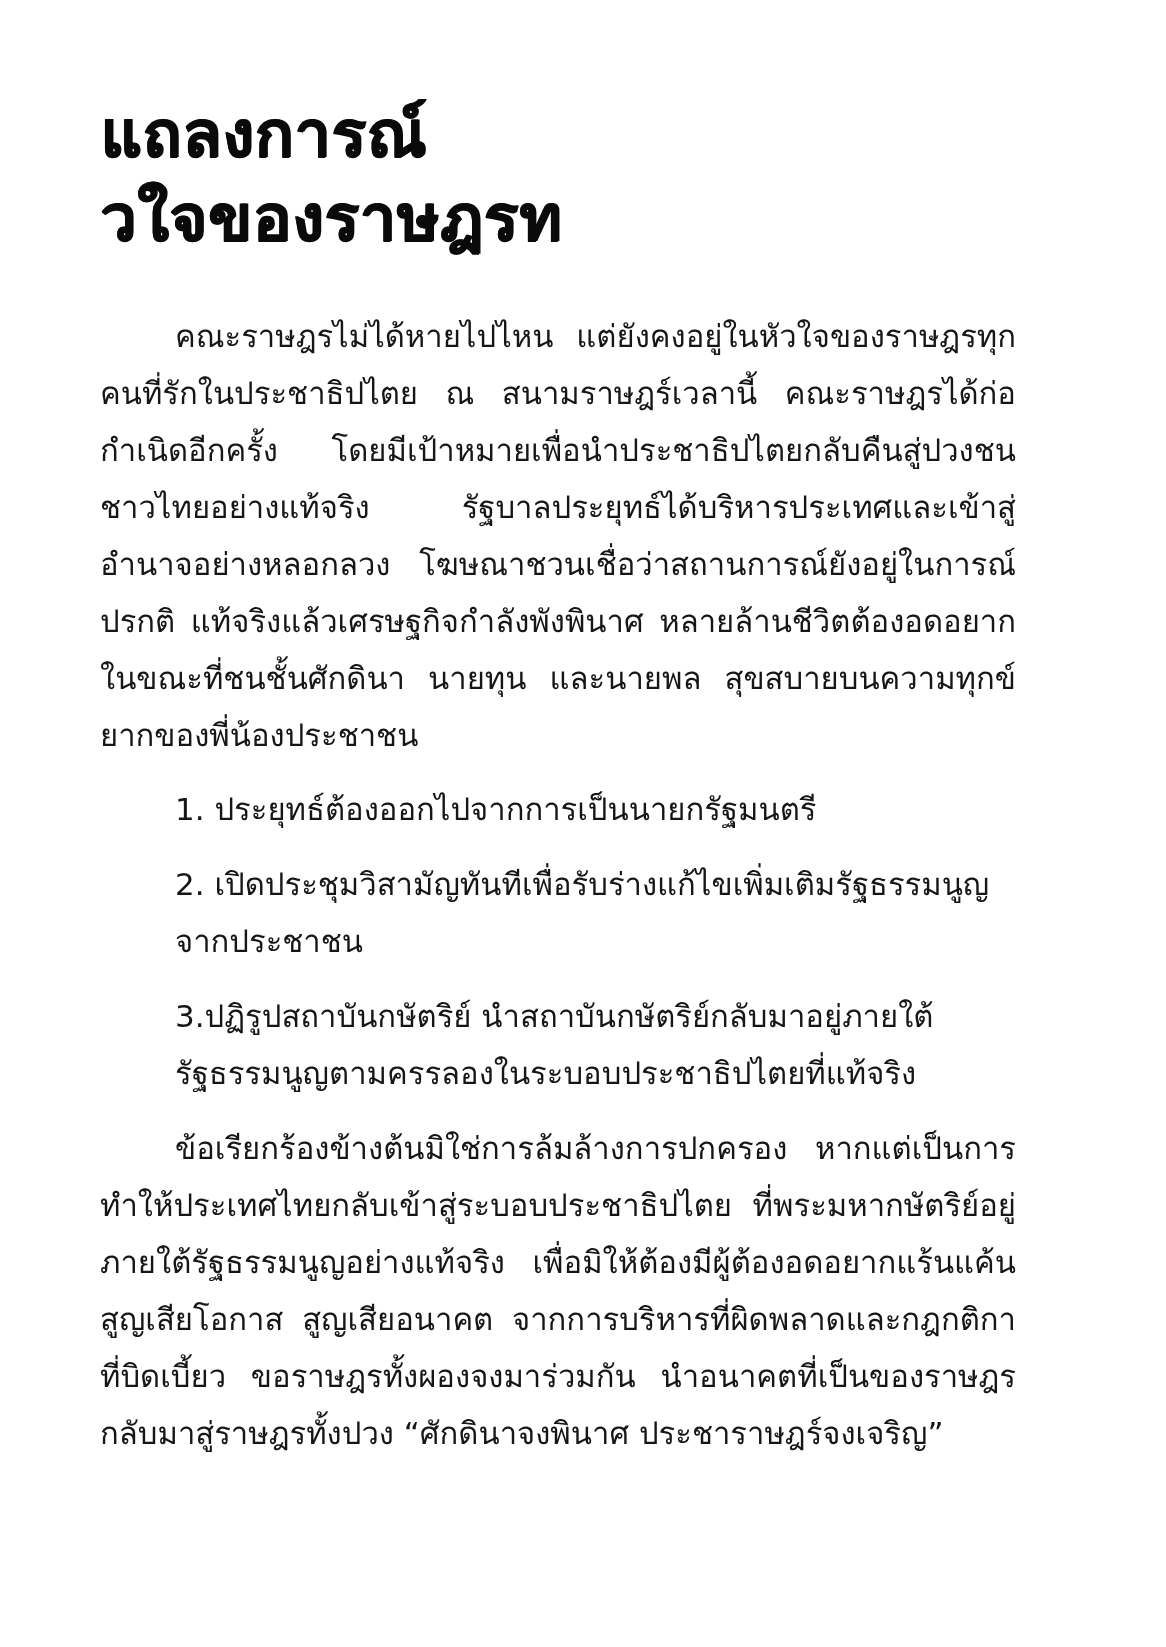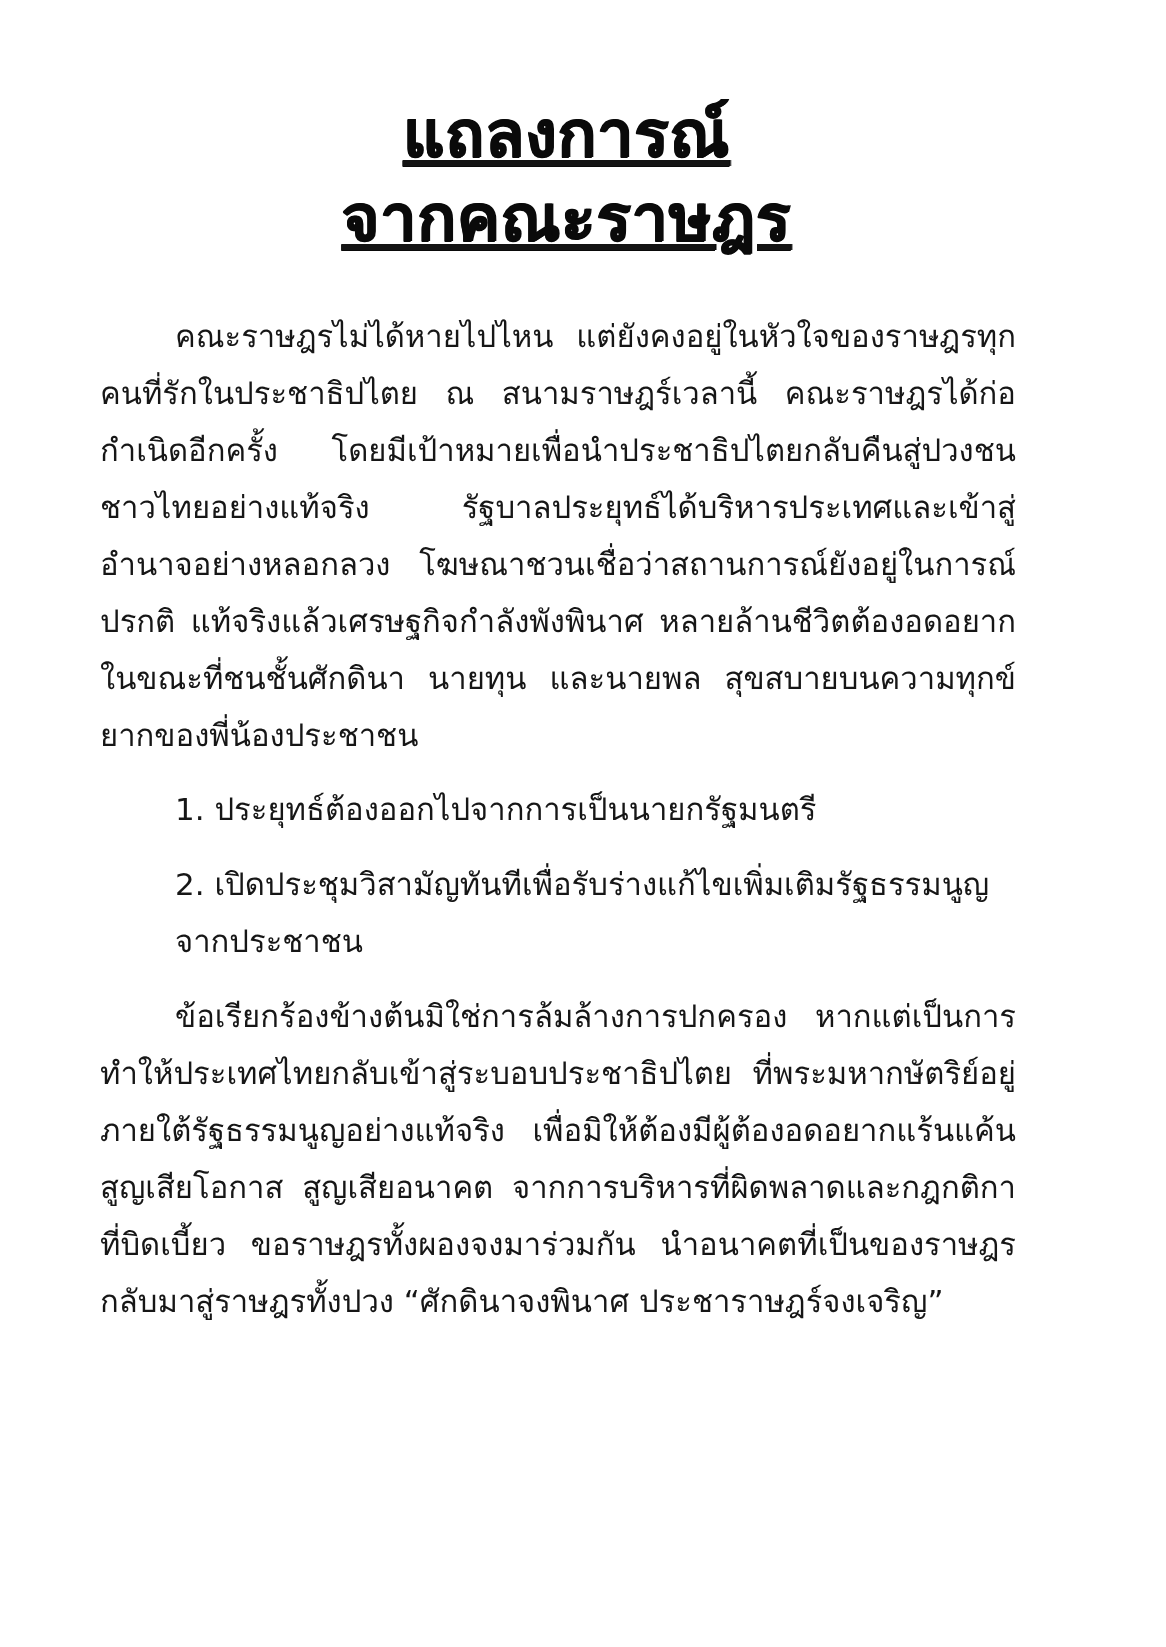--- a/index.html
+++ b/index.html
@@ -12,23 +12,22 @@
     width: 1166px;
     min-height: 1647px;
     box-sizing: border-box;
     background: #ffffff;
     color: #141414;
     font-family: "DejaVu Sans", "Liberation Sans", sans-serif;
     padding: 72px 134px 120px 100px;
     overflow: hidden;
   }
   .doc-title {
-    text-align: center;
+    text-align: left;
     margin: 20px 0 48px 0;
-    text-decoration: underline;
   }
   .doc-title .title-line {
     font-size: 64px;
     line-height: 84px;
     font-weight: 900;
     letter-spacing: 1px;
     color: #0a0a0a;
     
     text-shadow: 1.5px 0 0 #0a0a0a, 0 1px 0 #0a0a0a;
   }
@@ -52,30 +51,31 @@
     text-align: left;
   }
 </style>
 </head>
 <body>
 
 <div class="page">
 
   <div class="doc-title">
     <div class="title-line">แถลงการณ์</div>
-    <div class="title-line">จากคณะราษฎร</div>
+    <div class="title-line">วใจของราษฎรท</div>
   </div>
 
   <div class="body-text">
 
     <p class="para">คณะราษฎรไม่ได้หายไปไหน แต่ยังคงอยู่ในหัวใจของราษฎรทุกคนที่รักในประชาธิปไตย ณ สนามราษฎร์เวลานี้ คณะราษฎรได้ก่อกำเนิดอีกครั้ง โดยมีเป้าหมายเพื่อนำประชาธิปไตยกลับคืนสู่ปวงชนชาวไทยอย่างแท้จริง รัฐบาลประยุทธ์ได้บริหารประเทศและเข้าสู่อำนาจอย่างหลอกลวง โฆษณาชวนเชื่อว่าสถานการณ์ยังอยู่ในการณ์ปรกติ แท้จริงแล้วเศรษฐกิจกำลังพังพินาศ หลายล้านชีวิตต้องอดอยาก ในขณะที่ชนชั้นศักดินา นายทุน และนายพล สุขสบายบนความทุกข์ยากของพี่น้องประชาชน</p>
 
 
     <div class="demands">
       <p class="demand">1. ประยุทธ์ต้องออกไปจากการเป็นนายกรัฐมนตรี</p>
       <p class="demand">2. เปิดประชุมวิสามัญทันทีเพื่อรับร่างแก้ไขเพิ่มเติมรัฐธรรมนูญจากประชาชน</p>
+      <p class="demand">3.ปฏิรูปสถาบันกษัตริย์ นำสถาบันกษัตริย์กลับมาอยู่ภายใต้รัฐธรรมนูญตามครรลองในระบอบประชาธิปไตยที่แท้จริง</p>
     </div>
 
     <p class="para">ข้อเรียกร้องข้างต้นมิใช่การล้มล้างการปกครอง หากแต่เป็นการทำให้ประเทศไทยกลับเข้าสู่ระบอบประชาธิปไตย ที่พระมหากษัตริย์อยู่ภายใต้รัฐธรรมนูญอย่างแท้จริง เพื่อมิให้ต้องมีผู้ต้องอดอยากแร้นแค้น สูญเสียโอกาส สูญเสียอนาคต จากการบริหารที่ผิดพลาดและกฎกติกาที่บิดเบี้ยว ขอราษฎรทั้งผองจงมาร่วมกัน นำอนาคตที่เป็นของราษฎรกลับมาสู่ราษฎรทั้งปวง “ศักดินาจงพินาศ ประชาราษฎร์จงเจริญ”</p>
 
   </div>
 
 </div>
 
 </body></html>

